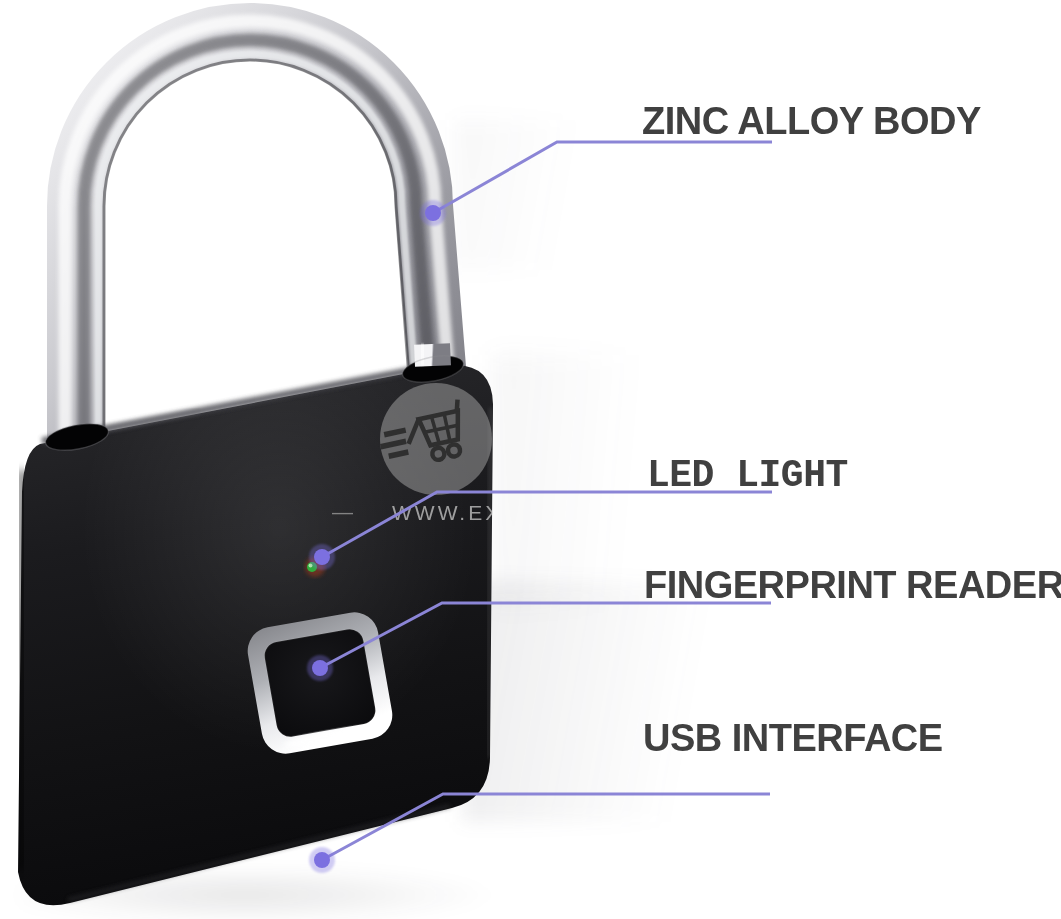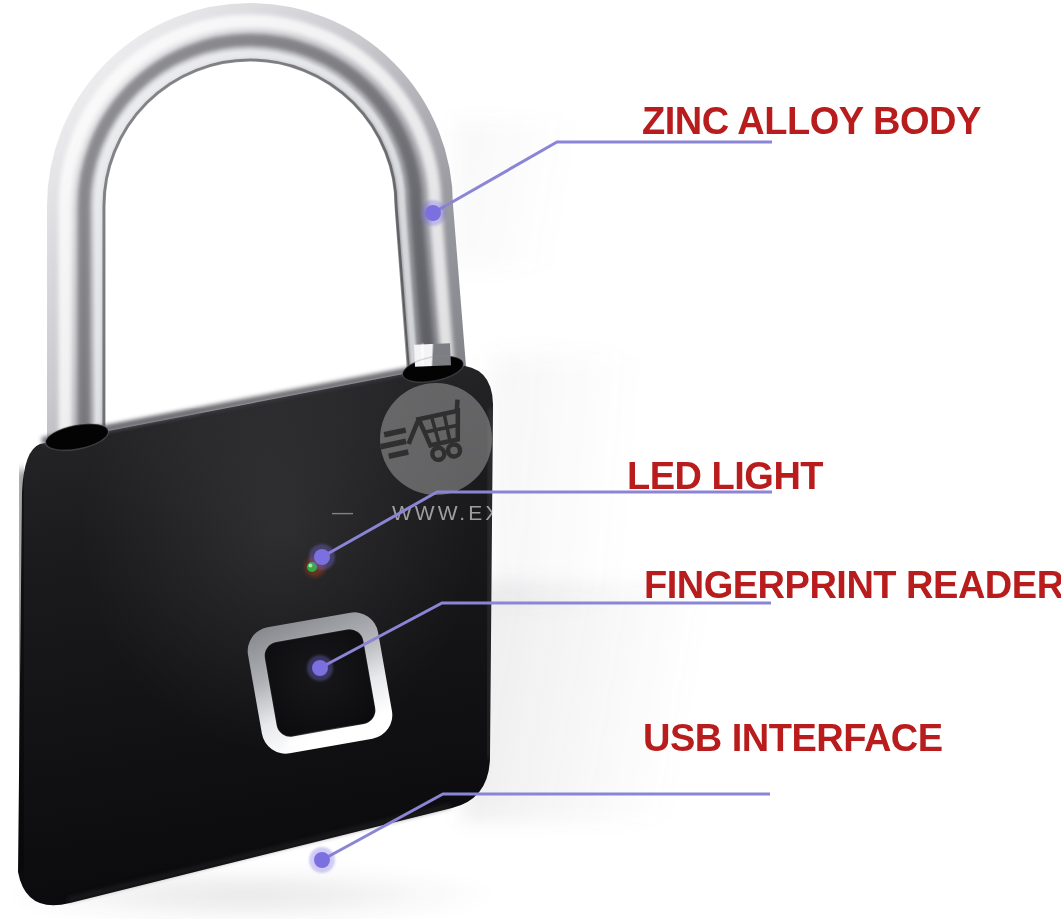--- a/index.html
+++ b/index.html
@@ -18,21 +18,21 @@
   .wedge-c{left:455px;top:120px;width:170px;height:150px;
     background:linear-gradient(100deg, rgba(70,70,80,.04), transparent 65%);
     filter:blur(10px);}
   .ground-shadow{left:20px;top:868px;width:500px;height:60px;
     background:radial-gradient(ellipse at 45% 45%, rgba(20,20,25,.10), transparent 65%);
     filter:blur(7px);}
   svg{position:absolute;left:0;top:0;}
   .label{
     position:absolute;
     font-size:38px;line-height:38px;font-weight:700;letter-spacing:-0.5px;
-    color:#b91c1c;white-space:nowrap;
+    color:#404040;white-space:nowrap;
   }
   .wm-text{
     font-family:"Liberation Sans", sans-serif;
     font-size:21px;letter-spacing:3px;
     fill:#b6b6b6;opacity:.85;
   }
   .wm-dash{font-family:"Liberation Sans", sans-serif;font-size:21px;fill:#9a9a9a;opacity:.8;}
 </style>
 </head>
 <body>
@@ -164,17 +164,17 @@
       <circle cx="322" cy="557" r="13" fill="#7c70e0" opacity="0.35" filter="url(#b1)"></circle>
       <circle cx="322" cy="557" r="8" fill="#7c70e0"></circle>
       <circle cx="320" cy="668" r="13" fill="#7c70e0" opacity="0.35" filter="url(#b1)"></circle>
       <circle cx="320" cy="668" r="8" fill="#7c70e0"></circle>
       <circle cx="322" cy="860" r="13" fill="#7c70e0" opacity="0.35" filter="url(#b1)"></circle>
       <circle cx="322" cy="860" r="8" fill="#7c70e0"></circle>
     </g>
   </svg>
 
   <div class="label" style="left:642px;top:102px;">ZINC ALLOY BODY</div>
-  <div class="label" style="left:627px;top:457px;">LED LIGHT</div>
+  <div class="label" style="left:647px;top:457px;font-family:Liberation Mono, monospace;">LED LIGHT</div>
   <div class="label" style="left:644px;top:566px;">FINGERPRINT READER</div>
   <div class="label" style="left:643px;top:719px;">USB INTERFACE</div>
 
 </div>
 
 </body></html>

